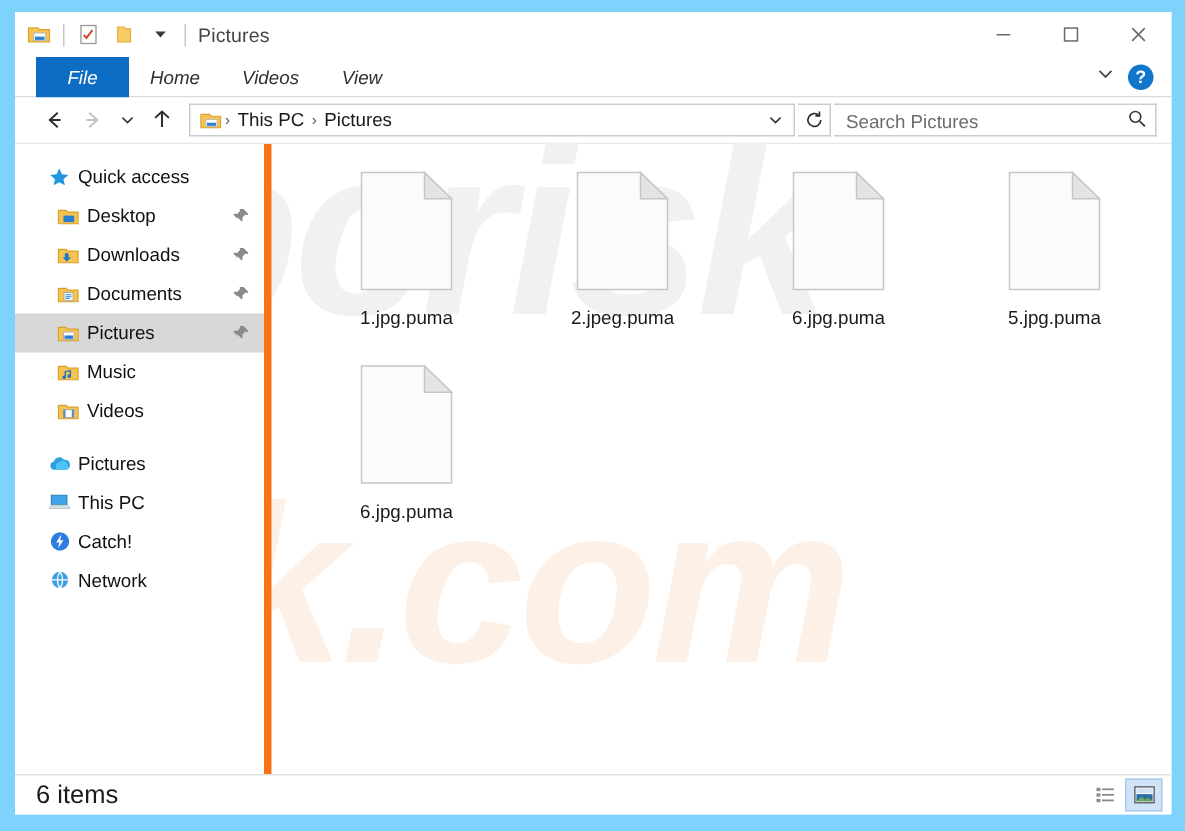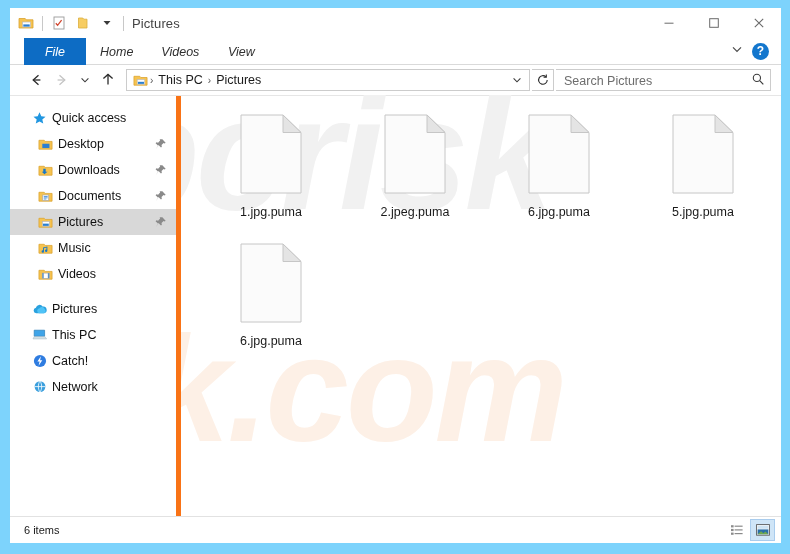--- a/index.html
+++ b/index.html
@@ -291,21 +291,21 @@
     flex: 0 0 27px;
     background: #ffffff;
     border-top: 1px solid #e2e2e2;
     display: flex;
     align-items: center;
     padding: 0 6px 0 14px;
     position: relative;
     z-index: 5;
   }
   .status-text {
-    font-size: 11px;
+    font-size: 17px;
     color: #1a1a1a;
   }
   .view-btns {
     margin-left: auto;
     display: flex;
     gap: 1px;
   }
   .view-btn {
     width: 25px; height: 22px;
     display: flex; align-items: center; justify-content: center;

